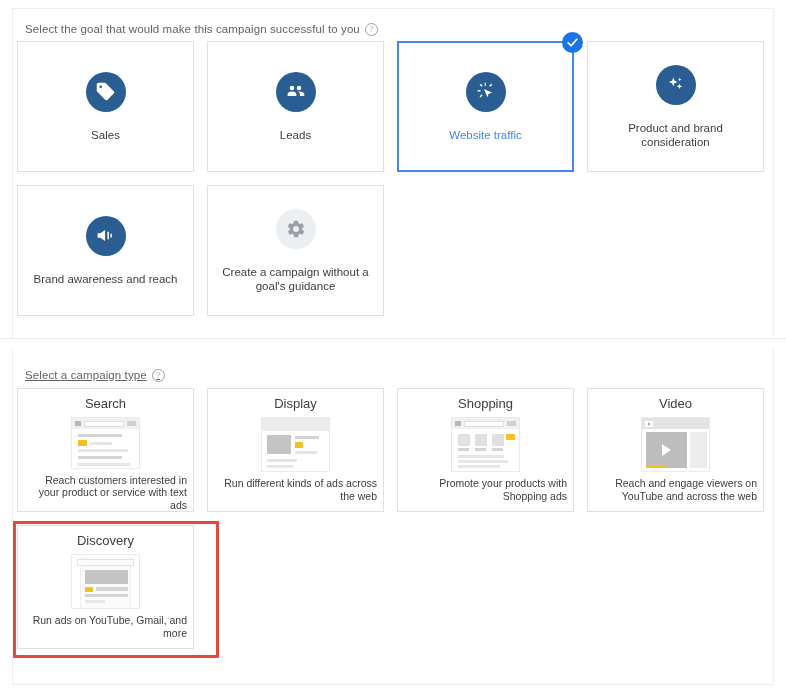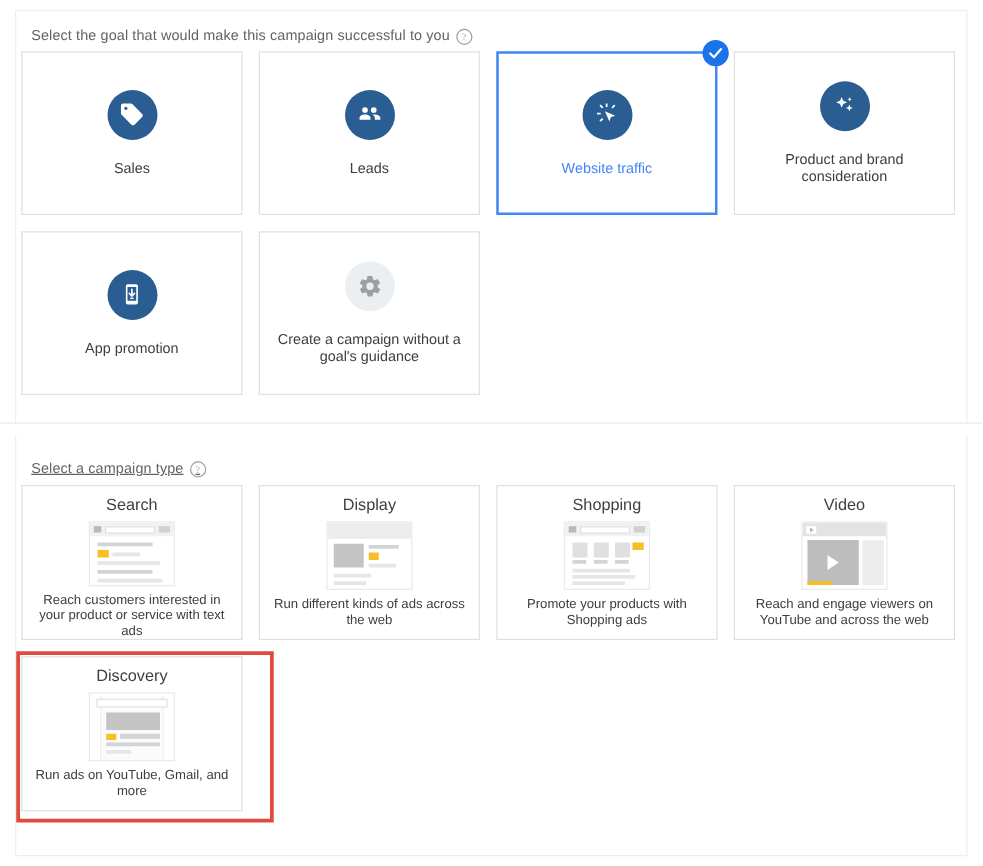--- a/index.html
+++ b/index.html
@@ -144,21 +144,21 @@
     cursor: pointer;
   }
   .type-title {
     font-size: 13px;
     color: #3c4043;
     margin-bottom: 6px;
   }
   .type-desc {
     font-size: 10.5px;
     color: #3c4043;
-    text-align: center;
+    text-align: right;
     line-height: 12.5px;
     padding: 5px 6px 0 6px;
   }
 
   
   .thumb {
     width: 69px;
     height: 55px;
     border: 1px solid #e8eaed;
     background: #fff;
@@ -265,32 +265,31 @@
           <path d="M16.5 11l.9 2.2 2.2.9-2.2.9-.9 2.2-.9-2.2-2.2-.9 2.2-.9z"></path>
           <path d="M16.8 4.2l.6 1.4 1.4.6-1.4.6-.6 1.4-.6-1.4-1.4-.6 1.4-.6z"></path>
         </svg>
       </div>
       <div class="goal-label">Product and brand consideration</div>
     </div>
   </div>
 
   <div class="goal-grid" id="goal-row2">
 
-
-    <div class="goal-card">
-      <div class="goal-icon">
-        <svg width="21" height="21" viewBox="0 0 24 24" fill="none">
-          <rect x="6.5" y="2.8" width="11" height="18.4" rx="1.6" fill="#ffffff"></rect>
-          <rect x="8" y="5.2" width="8" height="12.6" fill="#2a5d91"></rect>
-          <path d="M12 7.4v5.4M9.6 11l2.4 2.6 2.4-2.6" stroke="#ffffff" stroke-width="1.5" stroke-linecap="round" stroke-linejoin="round"></path>
-          <rect x="10.4" y="15" width="3.2" height="1.2" fill="#ffffff"></rect>
-        </svg>
-      </div>
-      <div class="goal-label">App promotion</div>
-    </div>
+    <div class="goal-card">
+      <div class="goal-icon">
+        <svg width="21" height="21" viewBox="0 0 24 24" fill="#ffffff">
+          <path d="M3 9.5v5h3.2l5.3 3.8V5.7L6.2 9.5z"></path>
+          <rect x="14.2" y="7.5" width="1.7" height="9" rx=".8"></rect>
+          <rect x="17.6" y="9.6" width="1.7" height="4.8" rx=".8"></rect>
+        </svg>
+      </div>
+      <div class="goal-label">Brand awareness and reach</div>
+    </div>
+
 
     <div class="goal-card">
       <div class="goal-icon muted">
         <svg width="20" height="20" viewBox="0 0 24 24" fill="#9aa0a6">
           <path d="M19.4 13c.04-.3.06-.66.06-1s-.02-.7-.07-1l2.1-1.6c.2-.15.25-.4.12-.6l-2-3.4c-.12-.22-.37-.3-.6-.22l-2.5 1c-.5-.4-1.07-.73-1.7-.98l-.38-2.65c-.03-.24-.24-.42-.5-.42h-4c-.24 0-.46.18-.5.42l-.37 2.65c-.6.25-1.17.6-1.7.98l-2.5-1c-.22-.08-.47 0-.6.22l-2 3.4c-.12.2-.07.45.12.6L4.6 11c-.05.3-.07.66-.07 1s.02.7.07 1l-2.1 1.6c-.2.15-.25.4-.12.6l2 3.4c.12.22.37.3.6.22l2.5-1c.5.4 1.07.73 1.7.98l.37 2.65c.04.24.26.42.5.42h4c.25 0 .46-.18.5-.42l.38-2.65c.6-.25 1.17-.6 1.7-.98l2.5 1c.22.08.47 0 .6-.22l2-3.4c.12-.2.07-.45-.12-.6L19.4 13zM12 15.5A3.5 3.5 0 1 1 12 8.5a3.5 3.5 0 0 1 0 7z"></path>
         </svg>
       </div>
       <div class="goal-label">Create a campaign without a goal's guidance</div>
     </div>
   </div>

